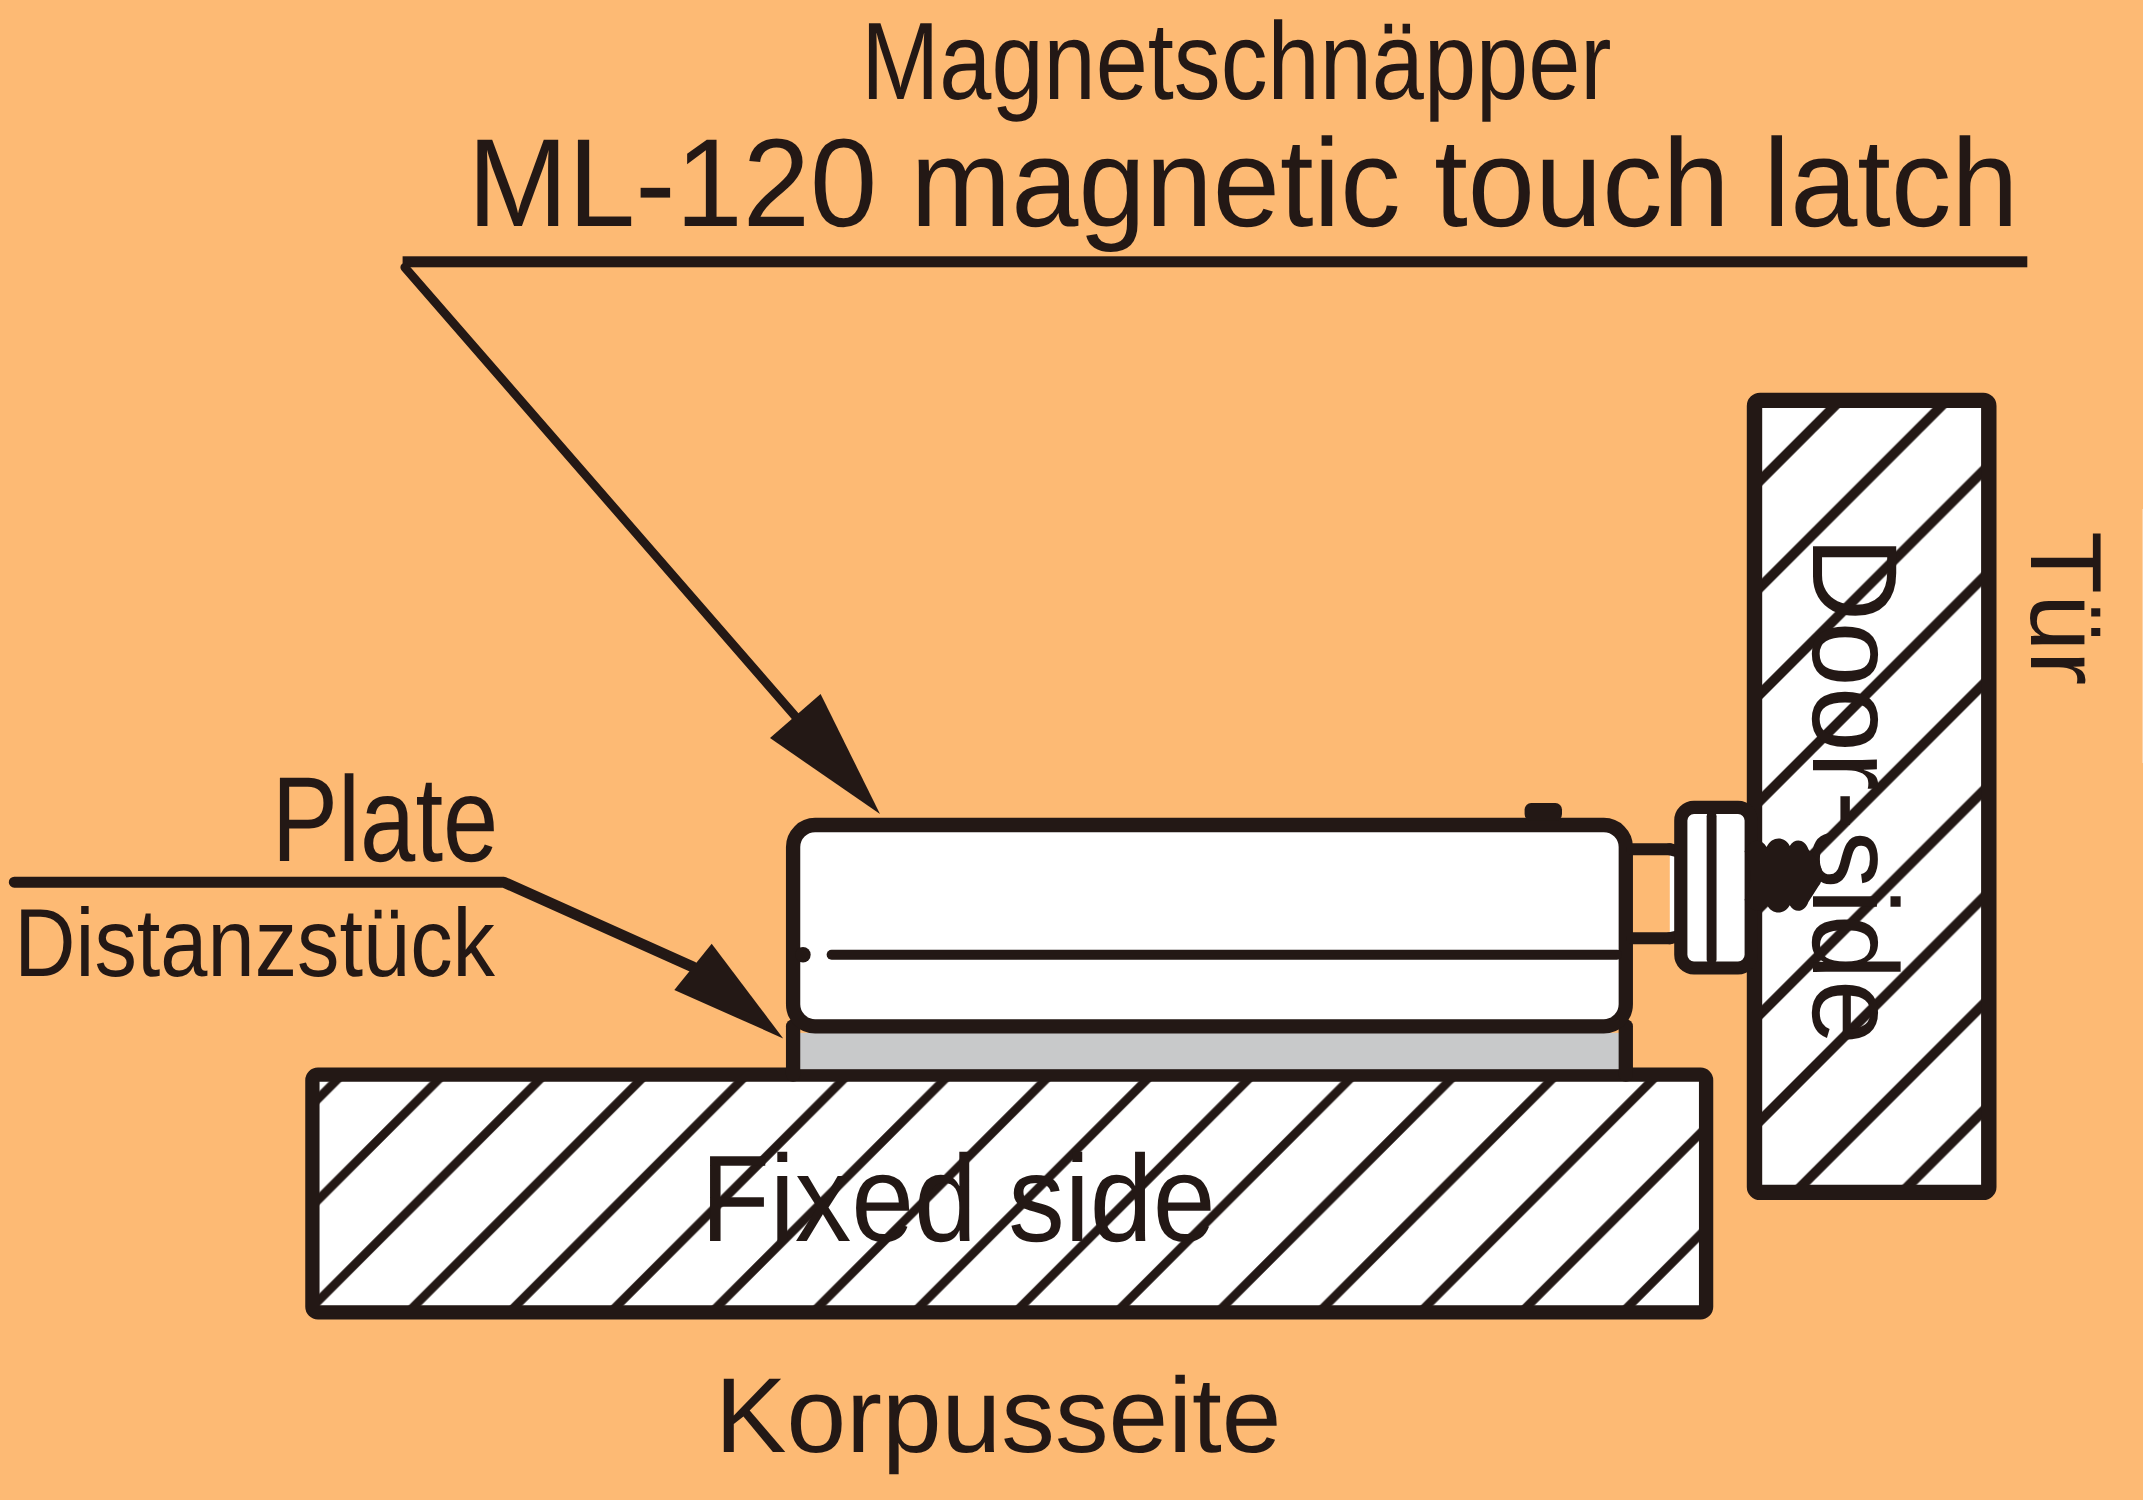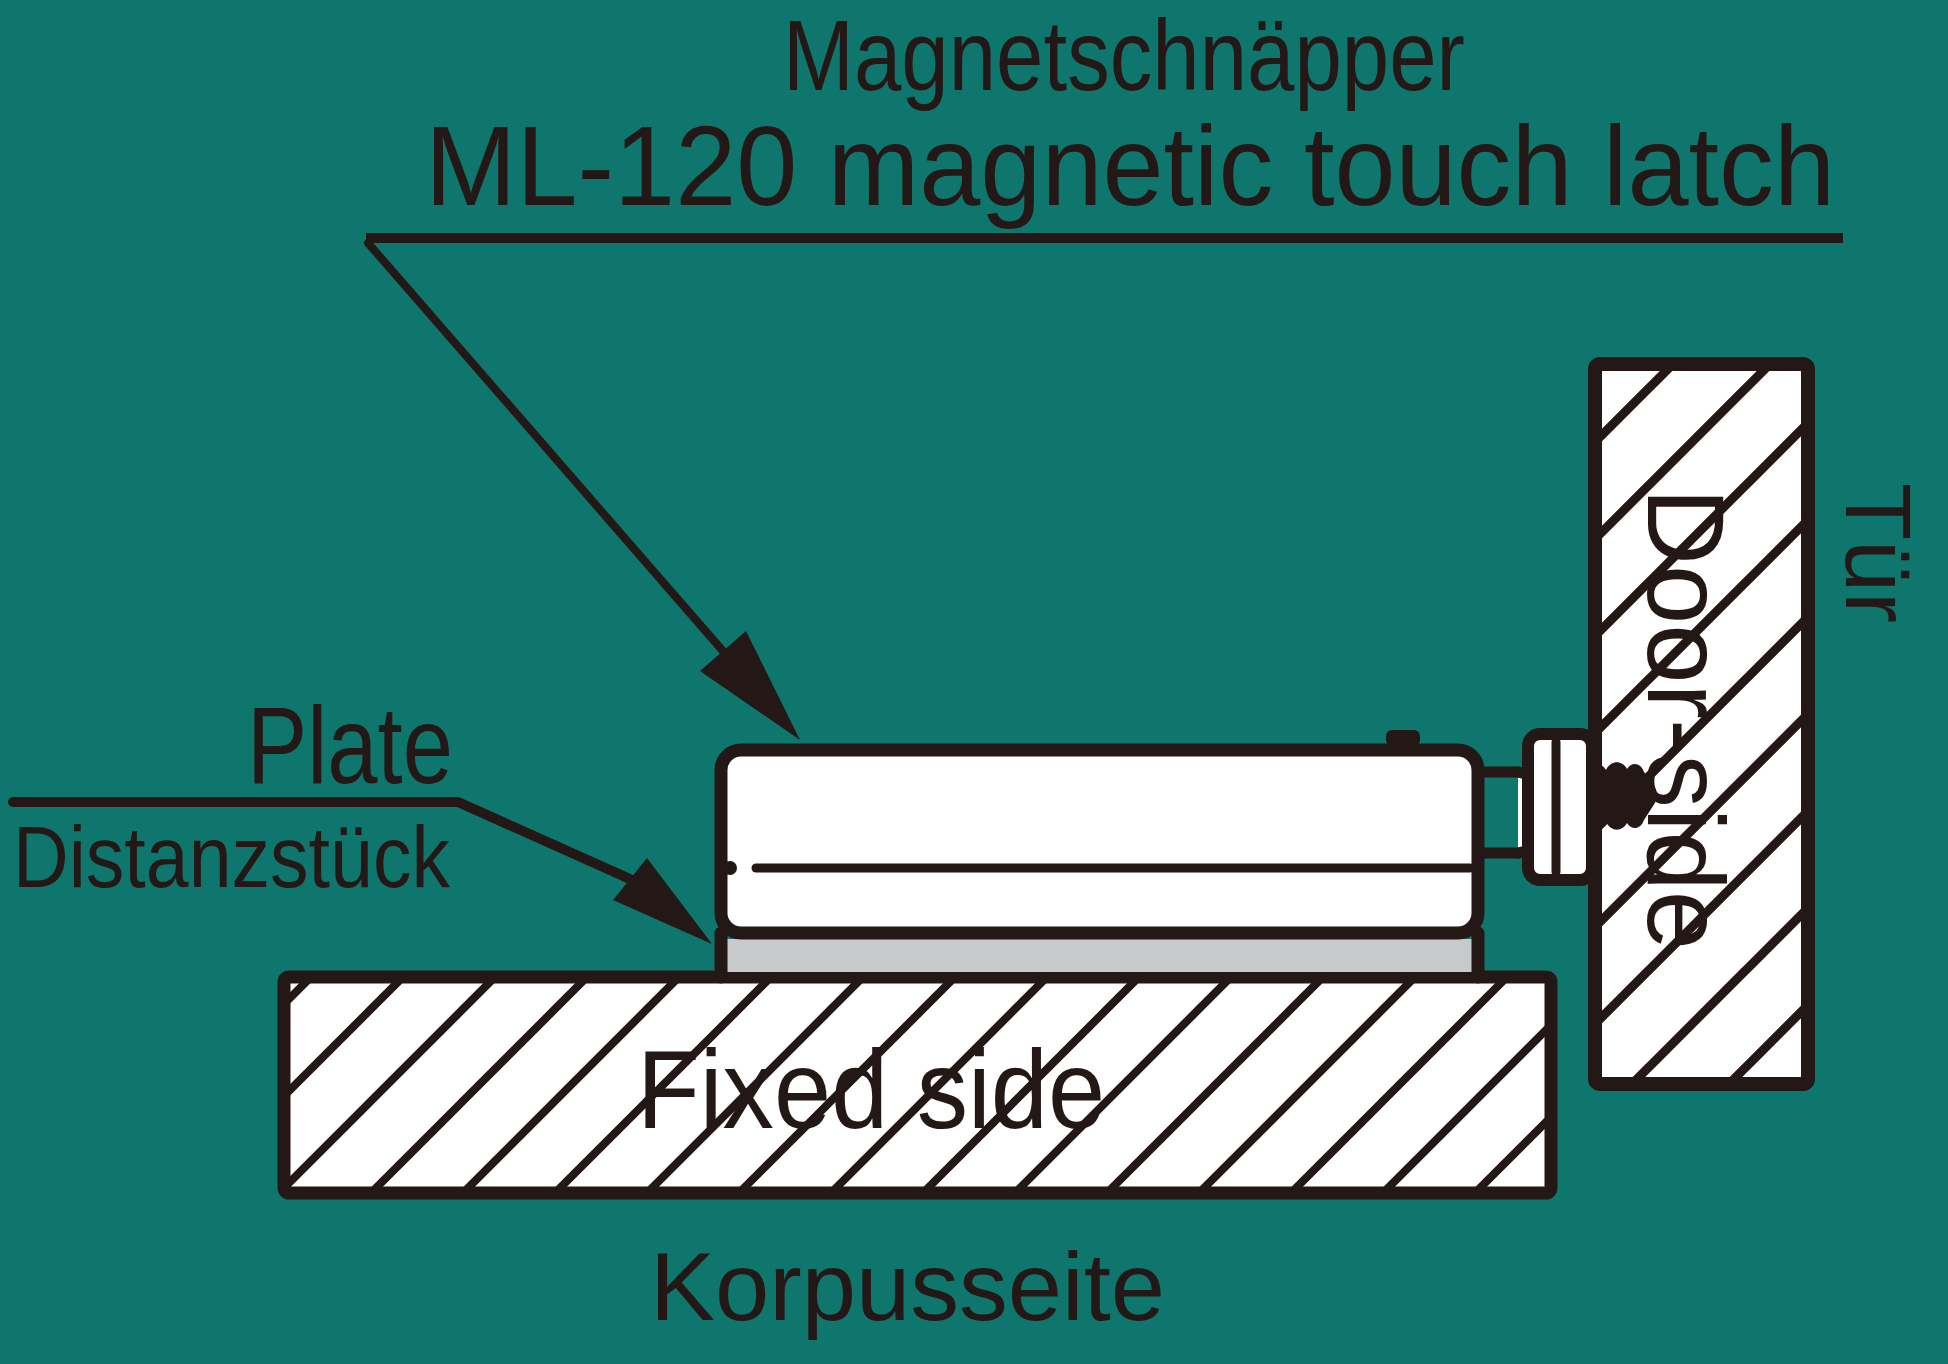--- a/index.html
+++ b/index.html
@@ -8,21 +8,21 @@
     background: #ffffff;
     width: 1948px;
     height: 1364px;
     overflow: hidden;
     font-family: "Liberation Sans", sans-serif;
   }
   .stage {
     position: relative;
     width: 1948px;
     height: 1364px;
-    background: #0f766e;
+    background: #fdba74;
   }
   svg text {
     font-family: "Liberation Sans", sans-serif;
     fill: #231815;
   }
 </style>
 </head>
 <body>
 
 <div class="stage">

